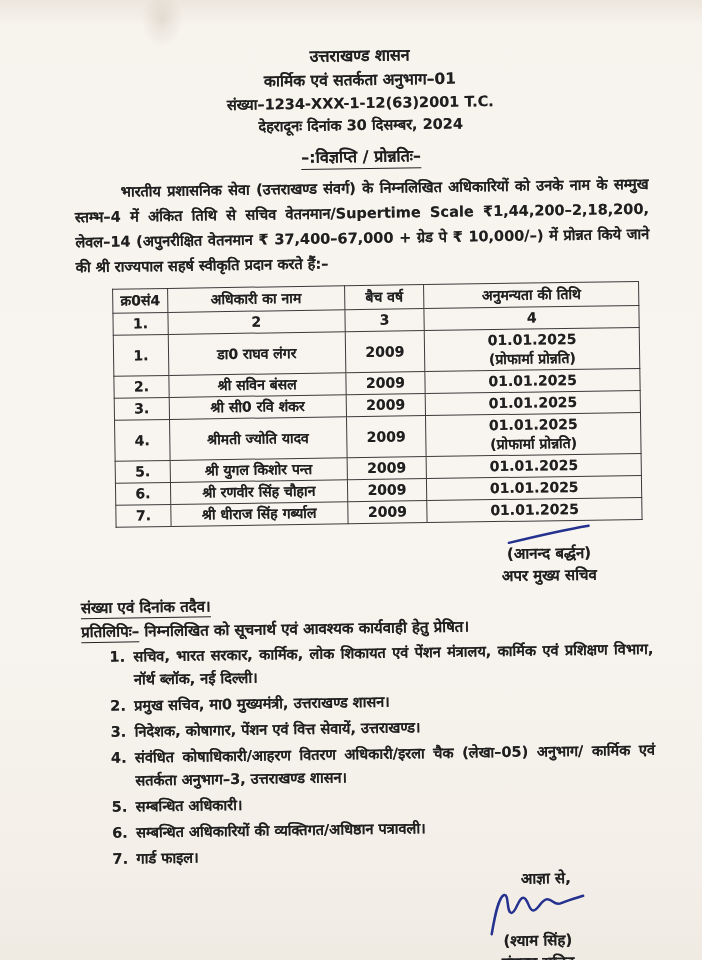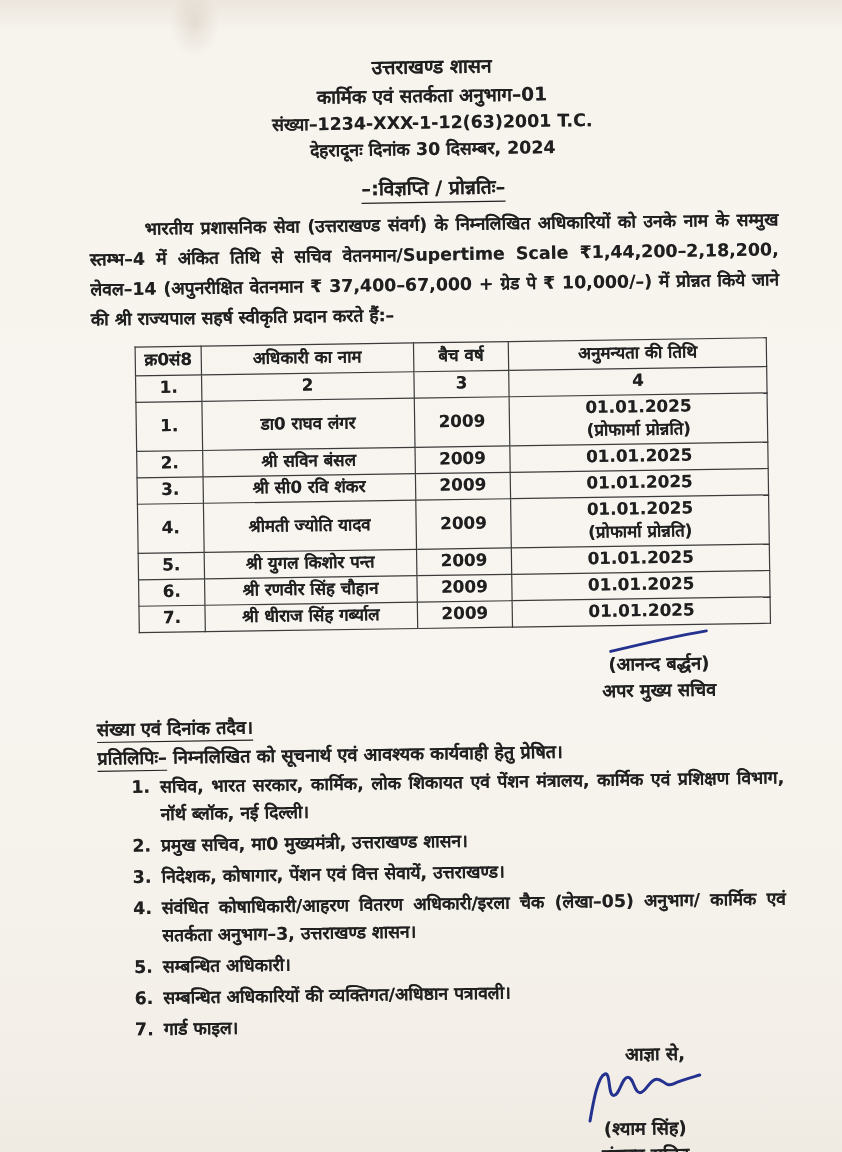--- a/index.html
+++ b/index.html
@@ -72,21 +72,21 @@
 
     <table class="off">
       <colgroup>
         <col style="width:55px">
           <col style="width:177px">
           <col style="width:80px">
           <col style="width:215px">
       </colgroup>
       <tbody>
           <tr>
-        <th>क्र0सं8</th>
+        <th>क्र0सं4</th>
         <th>अधिकारी का नाम</th>
         <th>बैच वर्ष</th>
         <th>अनुमन्यता की तिथि</th>
       </tr>
       <tr class="numrow">
         <td>1.</td>
         <td>2</td>
         <td>3</td>
         <td>4</td>
       </tr>

